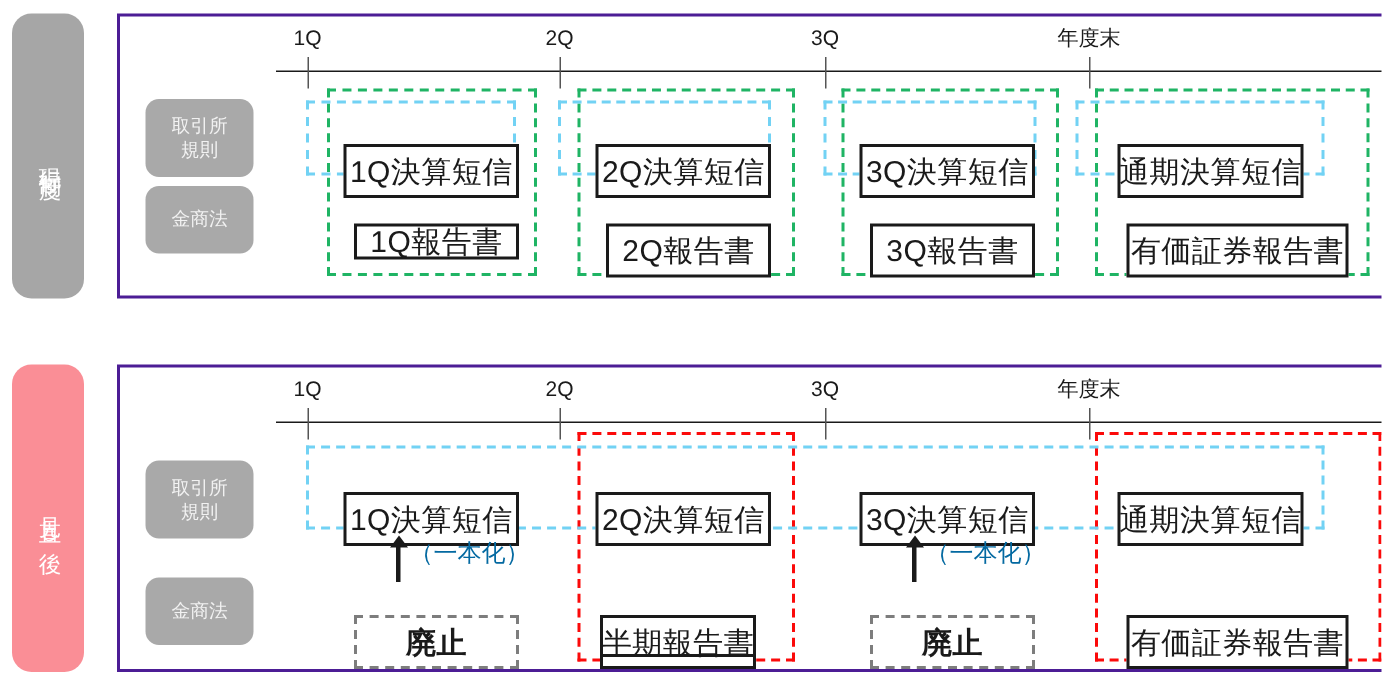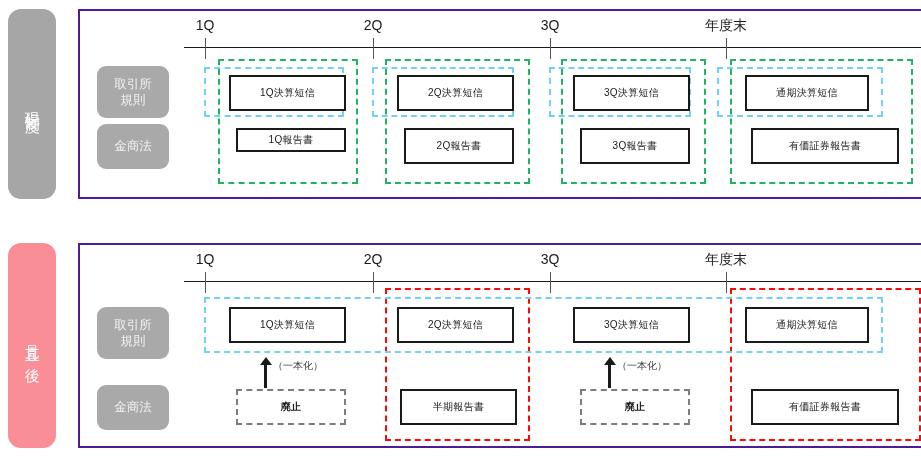--- a/index.html
+++ b/index.html
@@ -57,38 +57,38 @@
   .frame{position:absolute;box-sizing:border-box;border-style:dashed;}
   .frame.green{border:2.6px dashed #1fb464;}
   .frame.red{border:2.8px dashed #fb0a0a;}
   .frame.cyan{border:2.2px dashed #72d2f4;}
 
   
   .docbox{
     position:absolute;box-sizing:border-box;
     border:2.2px solid #1a1a1a;background:#ffffff;
     display:flex;align-items:center;justify-content:center;
-    font-size:10px;color:#1a1a1a;white-space:nowrap;letter-spacing:.3px;
+    font-size:20px;color:#1a1a1a;white-space:nowrap;letter-spacing:.3px;margin-top:21px;
   }
   .docbox.abolished{
     border:2.2px dashed #7d7d7d;background:transparent;font-weight:bold;
   }
 
   
   .merge-arrow{position:absolute;width:12px;}
   .merge-arrow .shaft{
     position:absolute;left:4px;top:5px;width:3.4px;height:26px;background:#1a1a1a;
   }
   .merge-arrow .head{
     position:absolute;left:0;top:0;width:0;height:0;
     border-left:6px solid transparent;border-right:6px solid transparent;
     border-bottom:8px solid #1a1a1a;
   }
   .merge-note{
-    position:absolute;font-size:10px;color:#404040;white-space:nowrap;
+    position:absolute;font-size:16px;color:#0369a1;white-space:nowrap;
   }
 </style>
 </head>
 <body>
 
 <div class="side-tab current">
   <span>現行制度</span>
 </div>
 
 <div class="panel top">
@@ -186,16 +186,16 @@
   </div>
   <div class="merge-note" style="left:193px;top:114px;">（一本化）</div>
 
   <div class="merge-arrow" style="left:524px;top:112px;height:31px;">
     <div class="head"></div>
     <div class="shaft"></div>
   </div>
   <div class="merge-note" style="left:537px;top:114px;">（一本化）</div>
 
   <div class="docbox abolished" style="left:156px;top:144px;width:110px;height:36px;">廃止</div>
-  <div class="docbox" style="left:320px;top:144px;width:117px;height:36px;">半期報告書</div>
+  <div class="docbox" style="left:320px;top:144px;width:104px;height:36px;text-decoration:underline;">半期報告書</div>
   <div class="docbox abolished" style="left:500px;top:144px;width:110px;height:36px;">廃止</div>
   <div class="docbox" style="left:671px;top:144px;width:148px;height:36px;">有価証券報告書</div>
 </div>
 
 </body></html>

